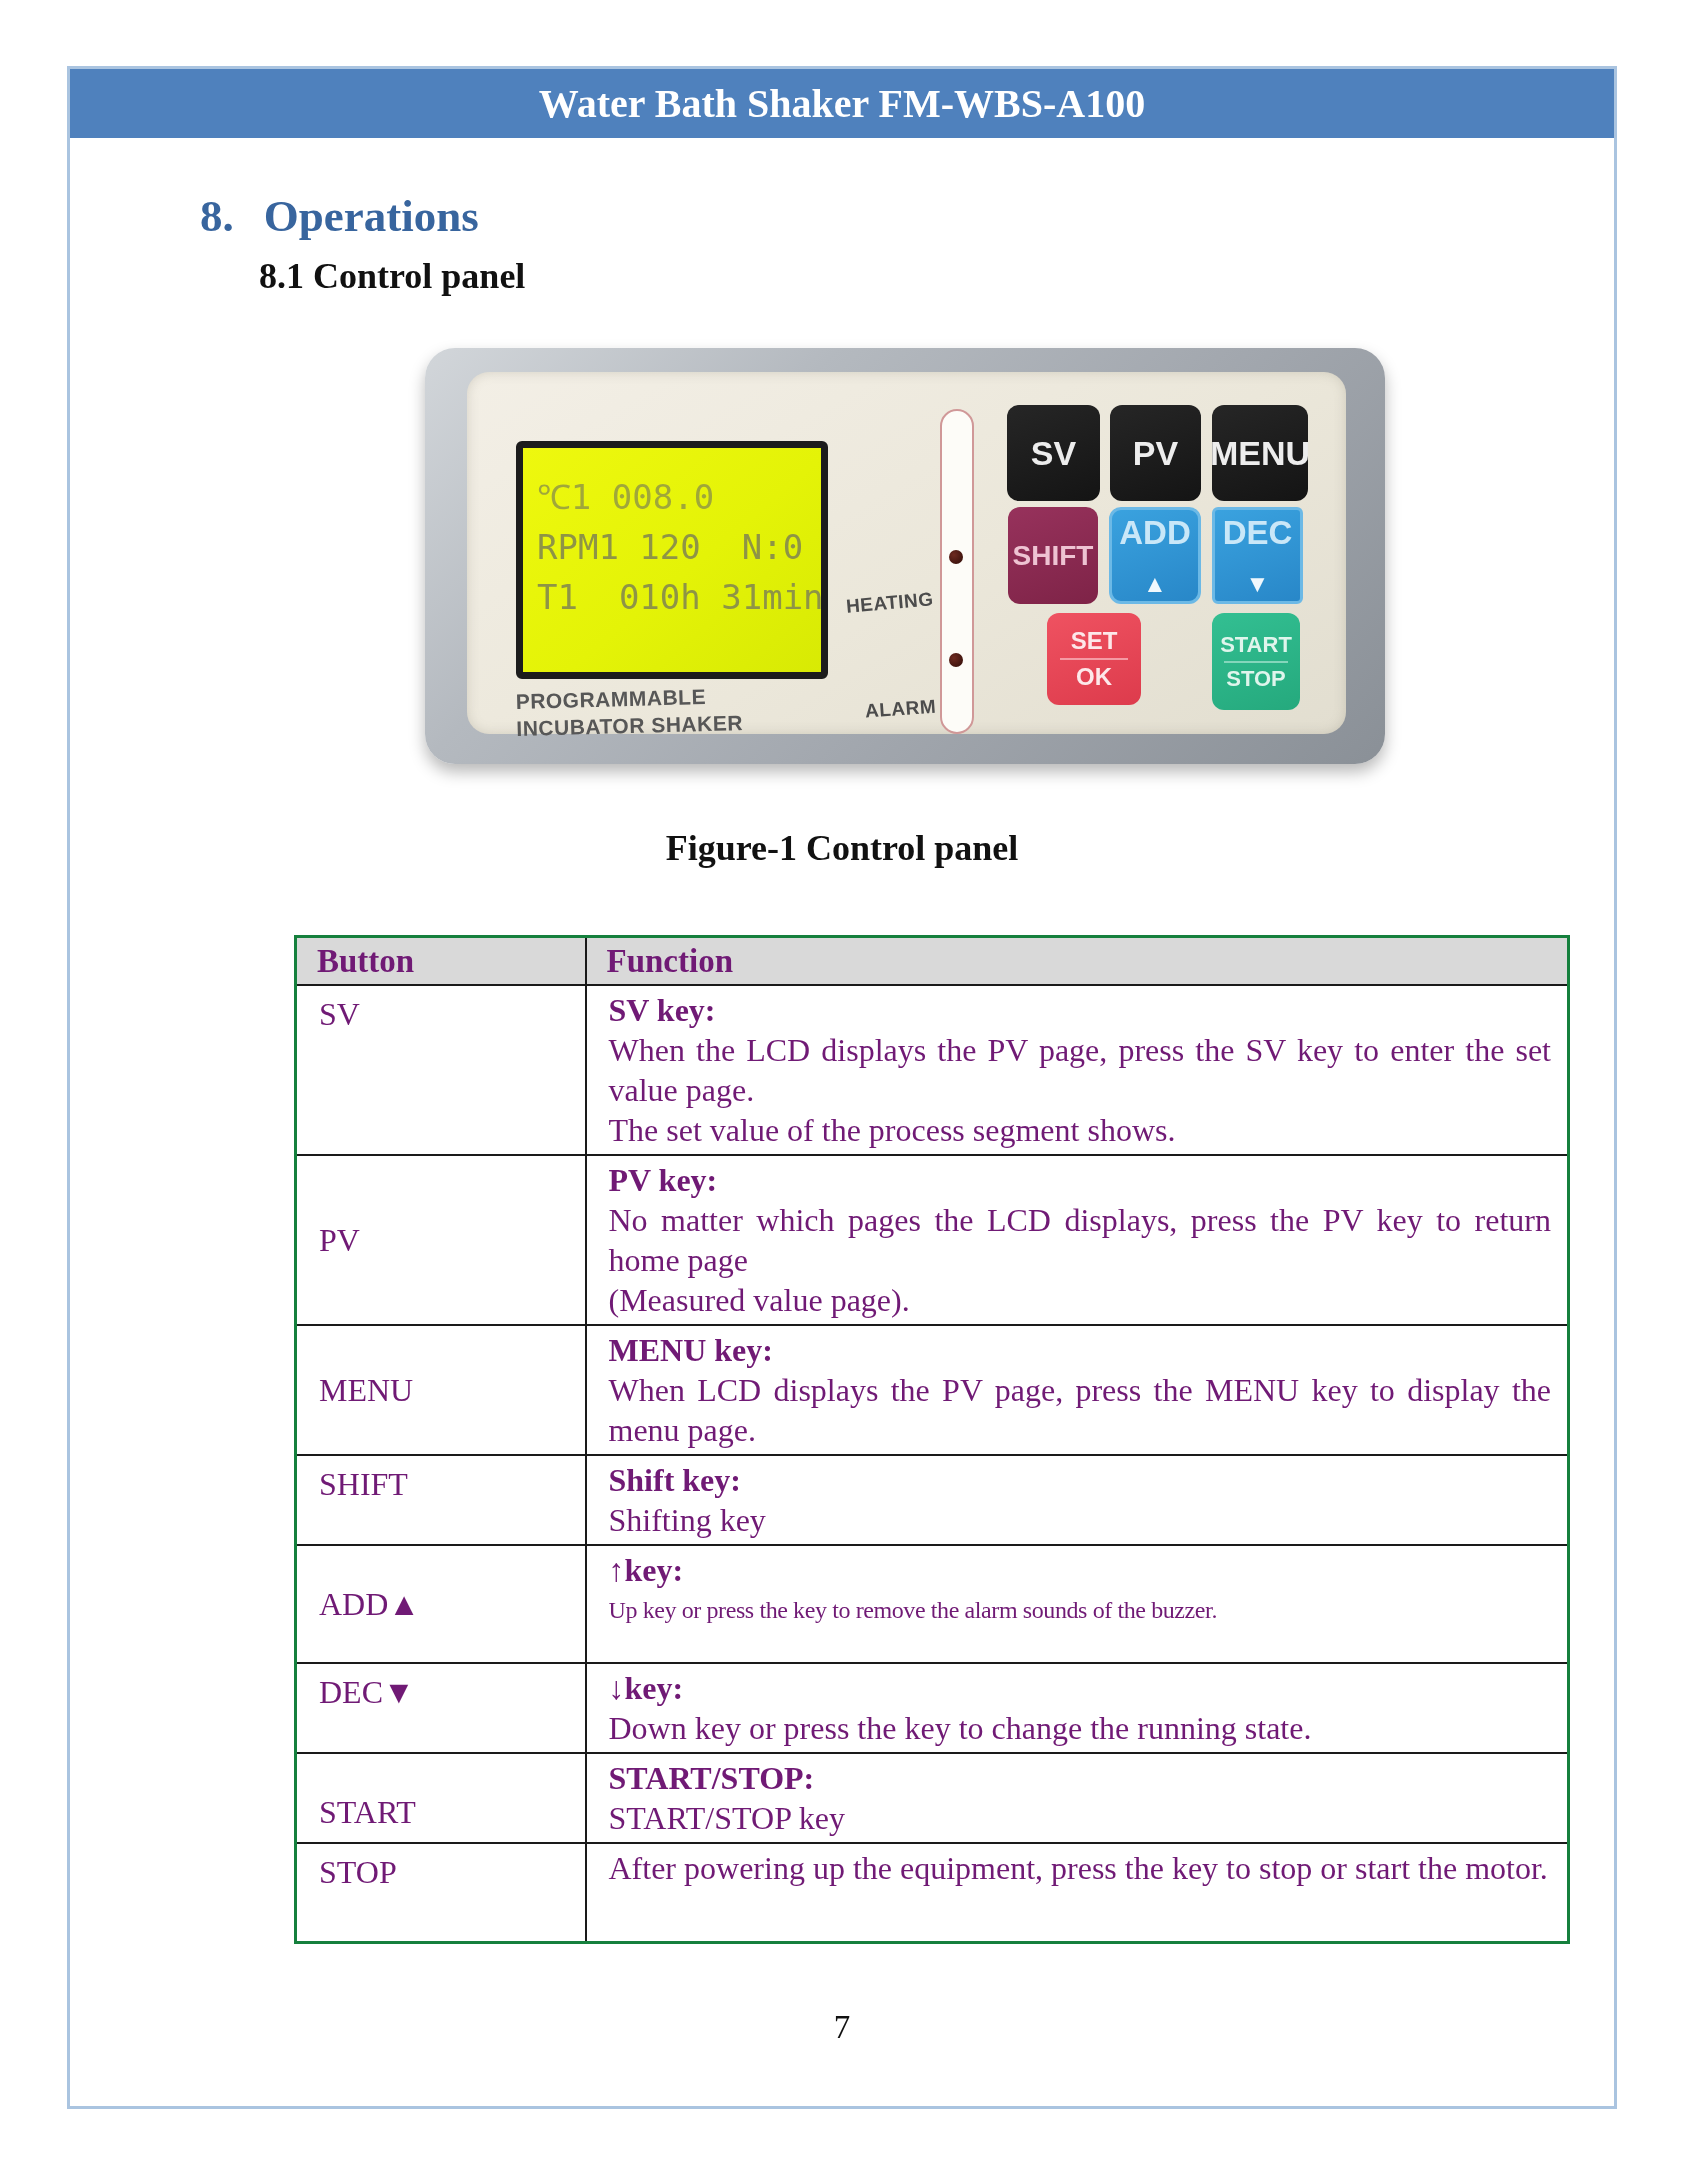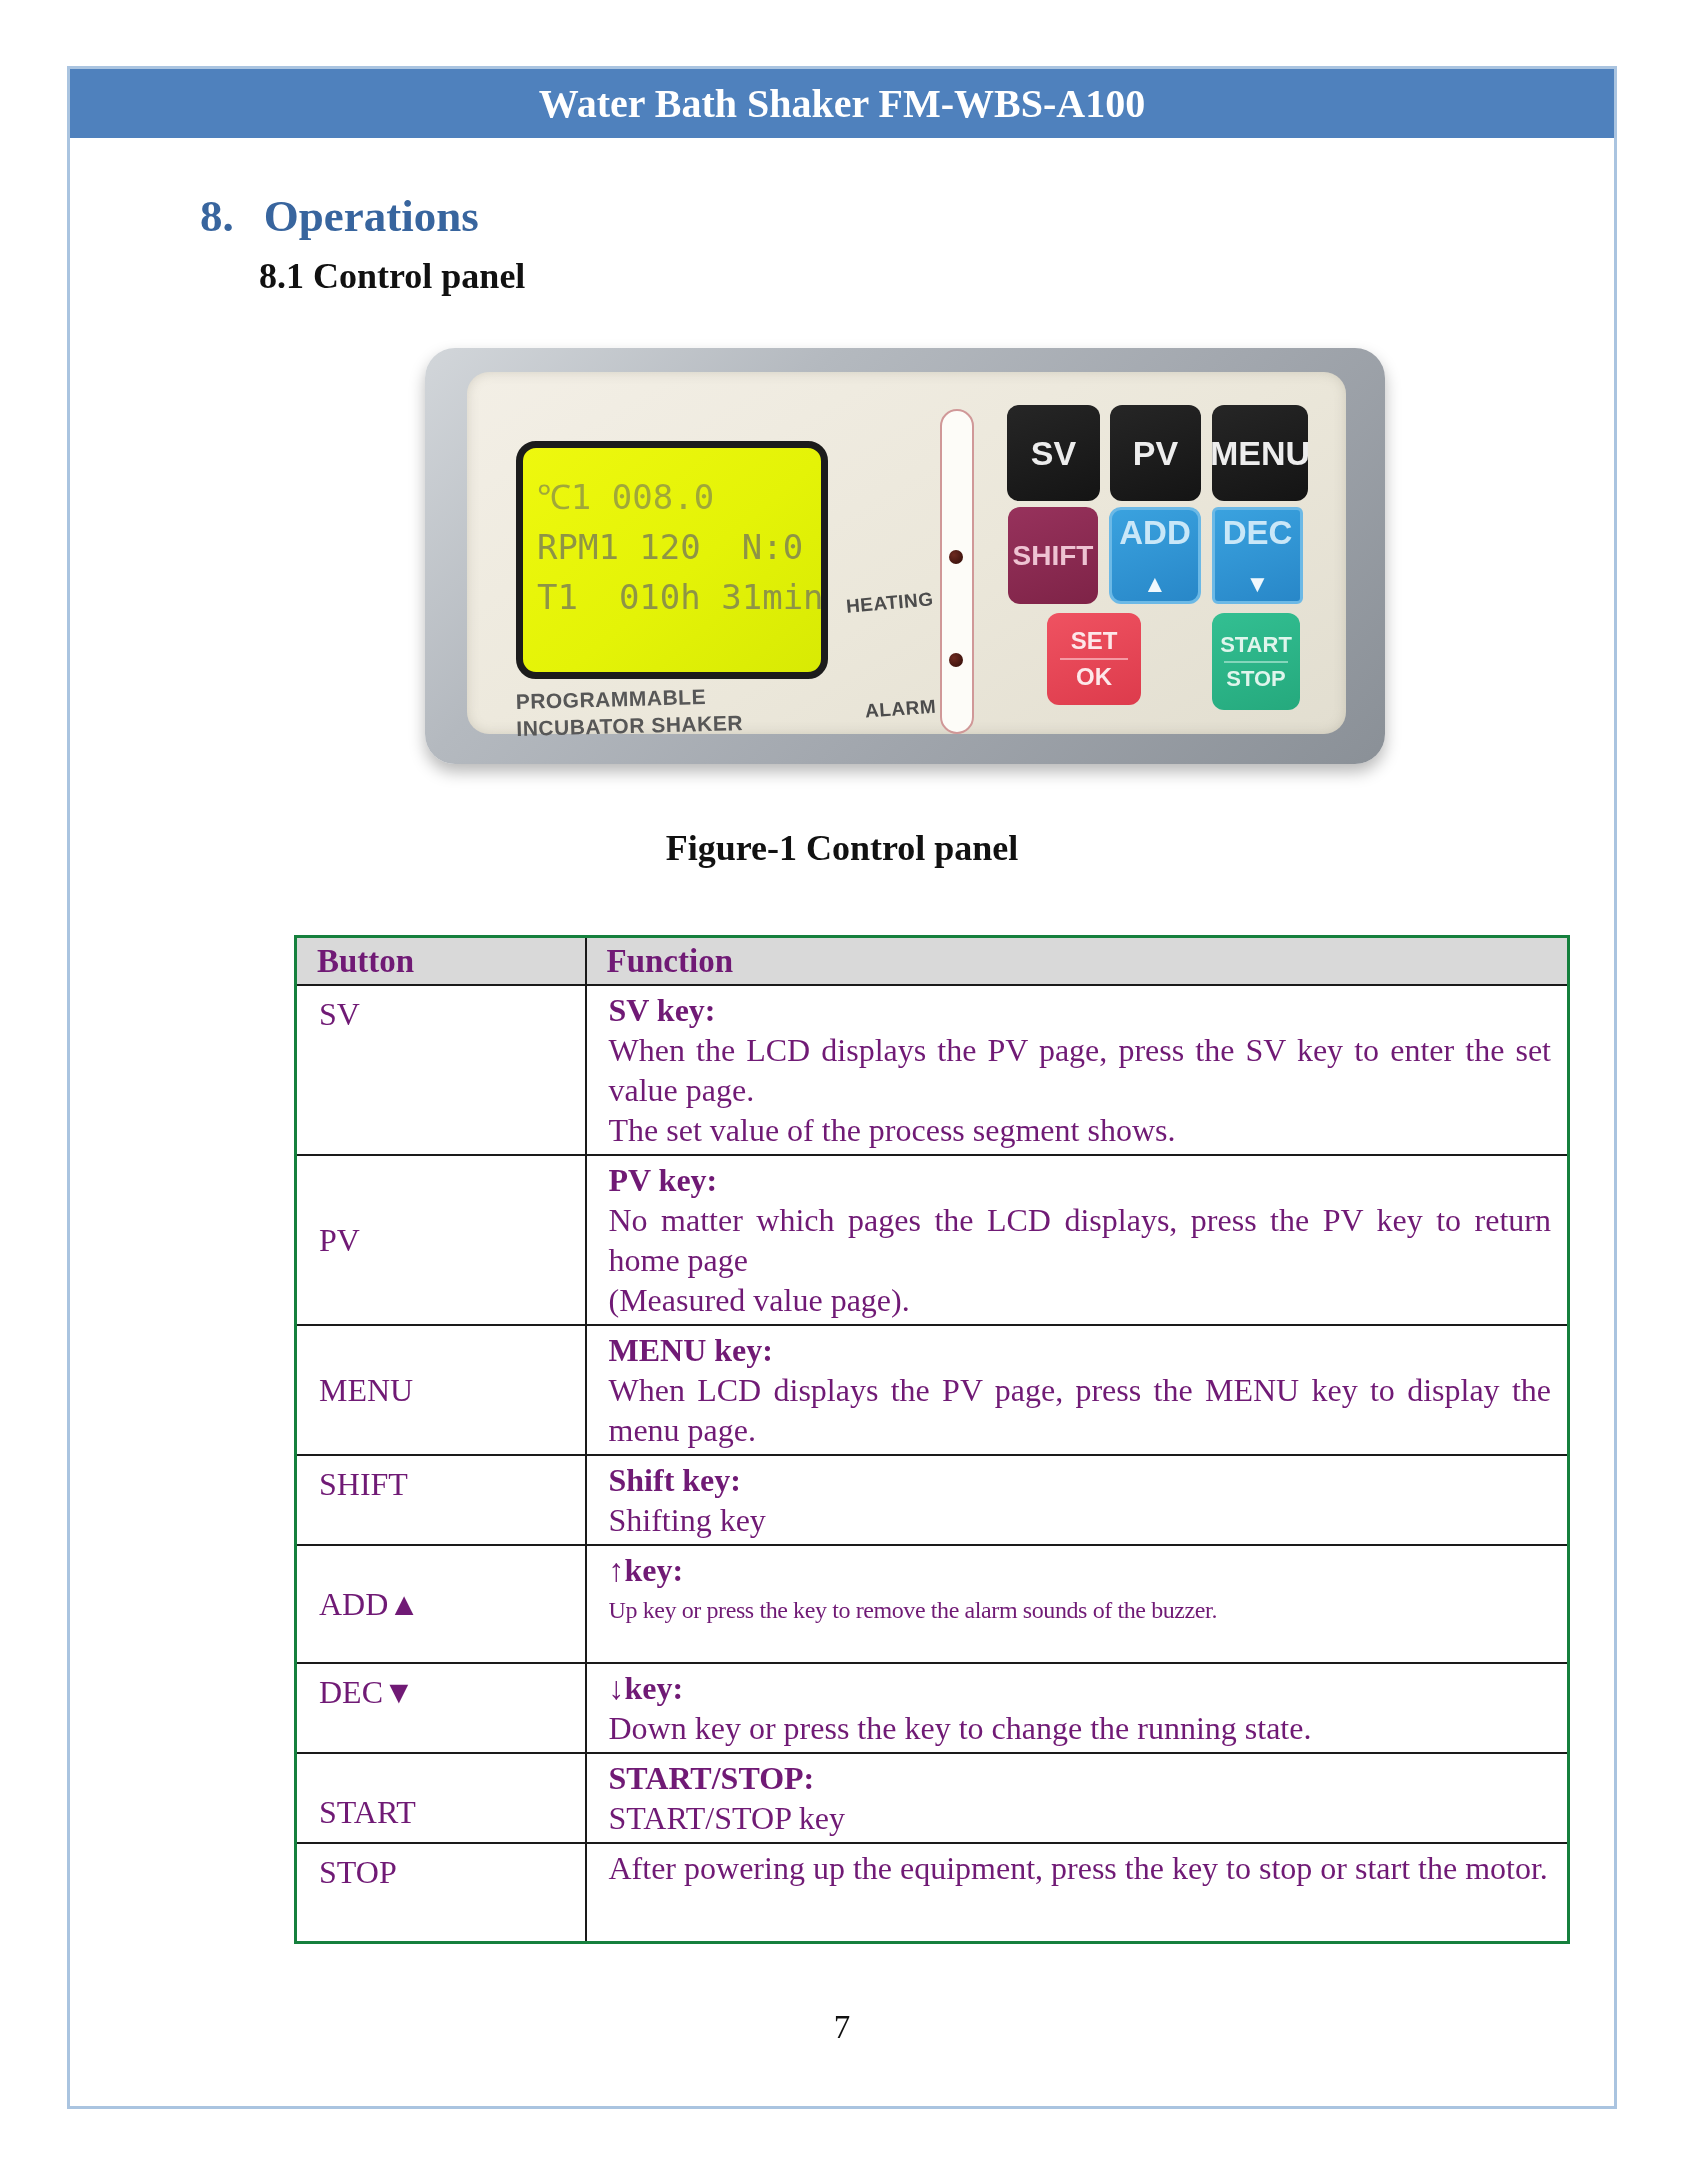--- a/index.html
+++ b/index.html
@@ -23,21 +23,21 @@
   .device { position:absolute; left:355px; top:279px; width:960px; height:416px;
             border-radius:30px;
             background:linear-gradient(135deg,#d2d6da 0%,#b4b9bf 30%,#a2a7ae 60%,#8a9097 100%);
             box-shadow:0 8px 16px rgba(0,0,0,0.28); }
   .cream { position:absolute; left:42px; top:24px; width:879px; height:362px;
            border-radius:22px;
            background:linear-gradient(150deg,#f3efe6 0%,#ebe7da 55%,#e2ded0 100%);
            box-shadow:inset 0 0 12px rgba(120,115,100,0.25); }
   .lcd { position:absolute; left:91px; top:93px; width:312px; height:238px;
          background:linear-gradient(140deg,#eef80e 0%,#e4f307 55%,#d8ea04 100%);
-         border:7px solid #1c1c1c; border-radius:20px;
+         border:7px solid #1c1c1c; border-radius:6px;
          font-family:"DejaVu Sans Mono",monospace; font-size:34px; line-height:50px;
          color:#8e9446; padding:24px 0 0 14px; overflow:hidden; white-space:pre; }
   .lcd .l0 { opacity:.8; }
   .brand { position:absolute; left:91px; top:337px; font-family:"Liberation Sans",sans-serif;
            font-weight:bold; font-size:21px; line-height:27px; color:#575757;
            letter-spacing:0.5px; transform:rotate(-1.5deg); }
   .strip { position:absolute; left:515px; top:61px; width:34px; height:325px;
            background:#fdfcf8; border:2px solid #d09898; border-radius:17px; }
   .led  { position:absolute; width:14px; height:14px; border-radius:50%;
           background:radial-gradient(circle at 35% 35%,#6e2a20,#2e0c08); }

